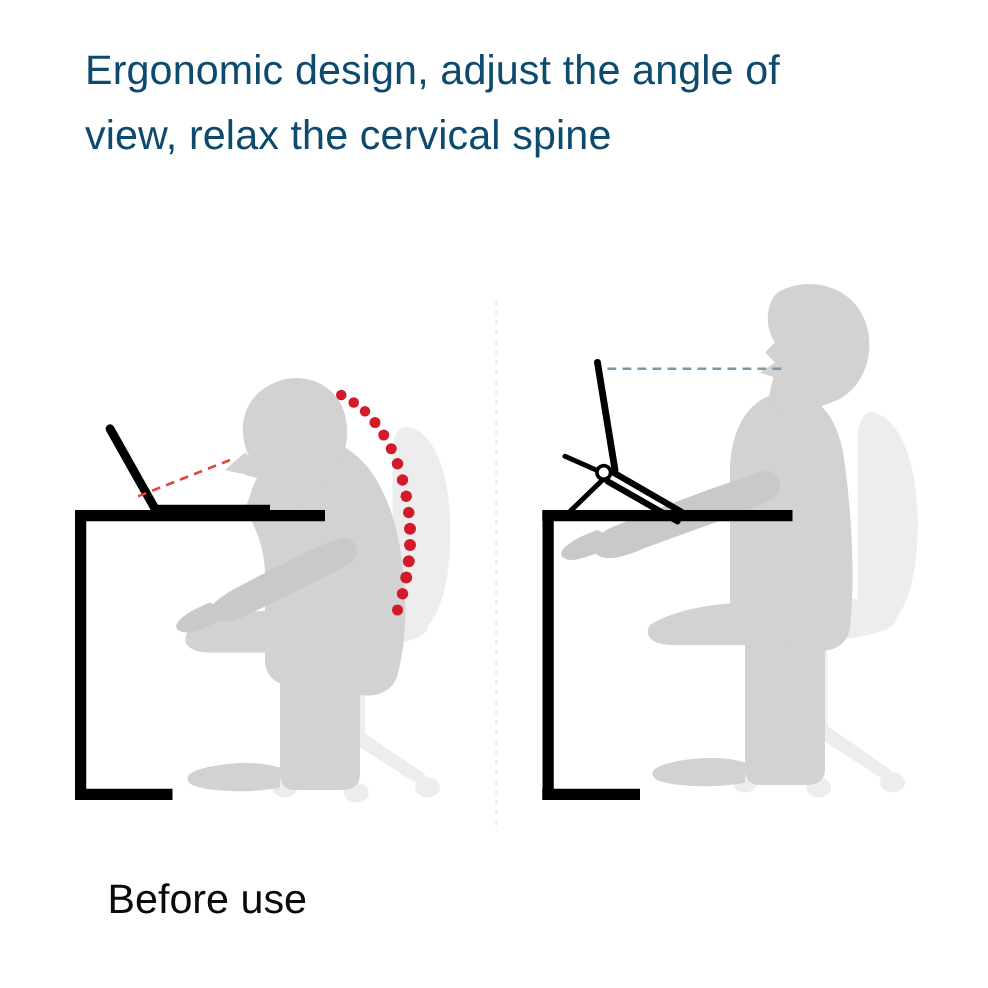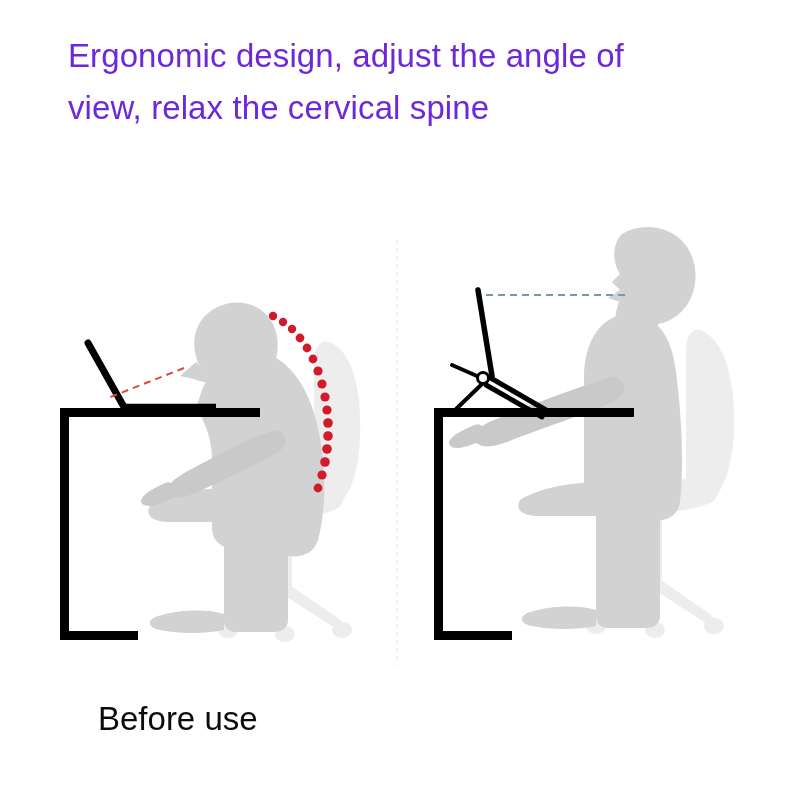--- a/index.html
+++ b/index.html
@@ -17,35 +17,35 @@
     background: #ffffff;
     overflow: hidden;
   }
   .headline {
     position: absolute;
     left: 68px;
     top: 30px;
     width: 690px;
     font-size: 33px;
     line-height: 52px;
-    color: #6d28d9;
+    color: #0c4a6e;
     font-weight: 400;
     letter-spacing: 0.1px;
     white-space: pre-line;
   }
   .scene {
     position: absolute;
     left: 0;
     top: 210px;
     width: 790px;
     height: 480px;
   }
   .caption-row {
     position: absolute;
-    left: 12px;
+    left: 0;
     top: 694px;
     width: 650px;
     height: 70px;
     text-decoration: underline;
   }
   .caption {
     position: absolute;
     top: 0;
     font-size: 33px;
     line-height: 50px;

